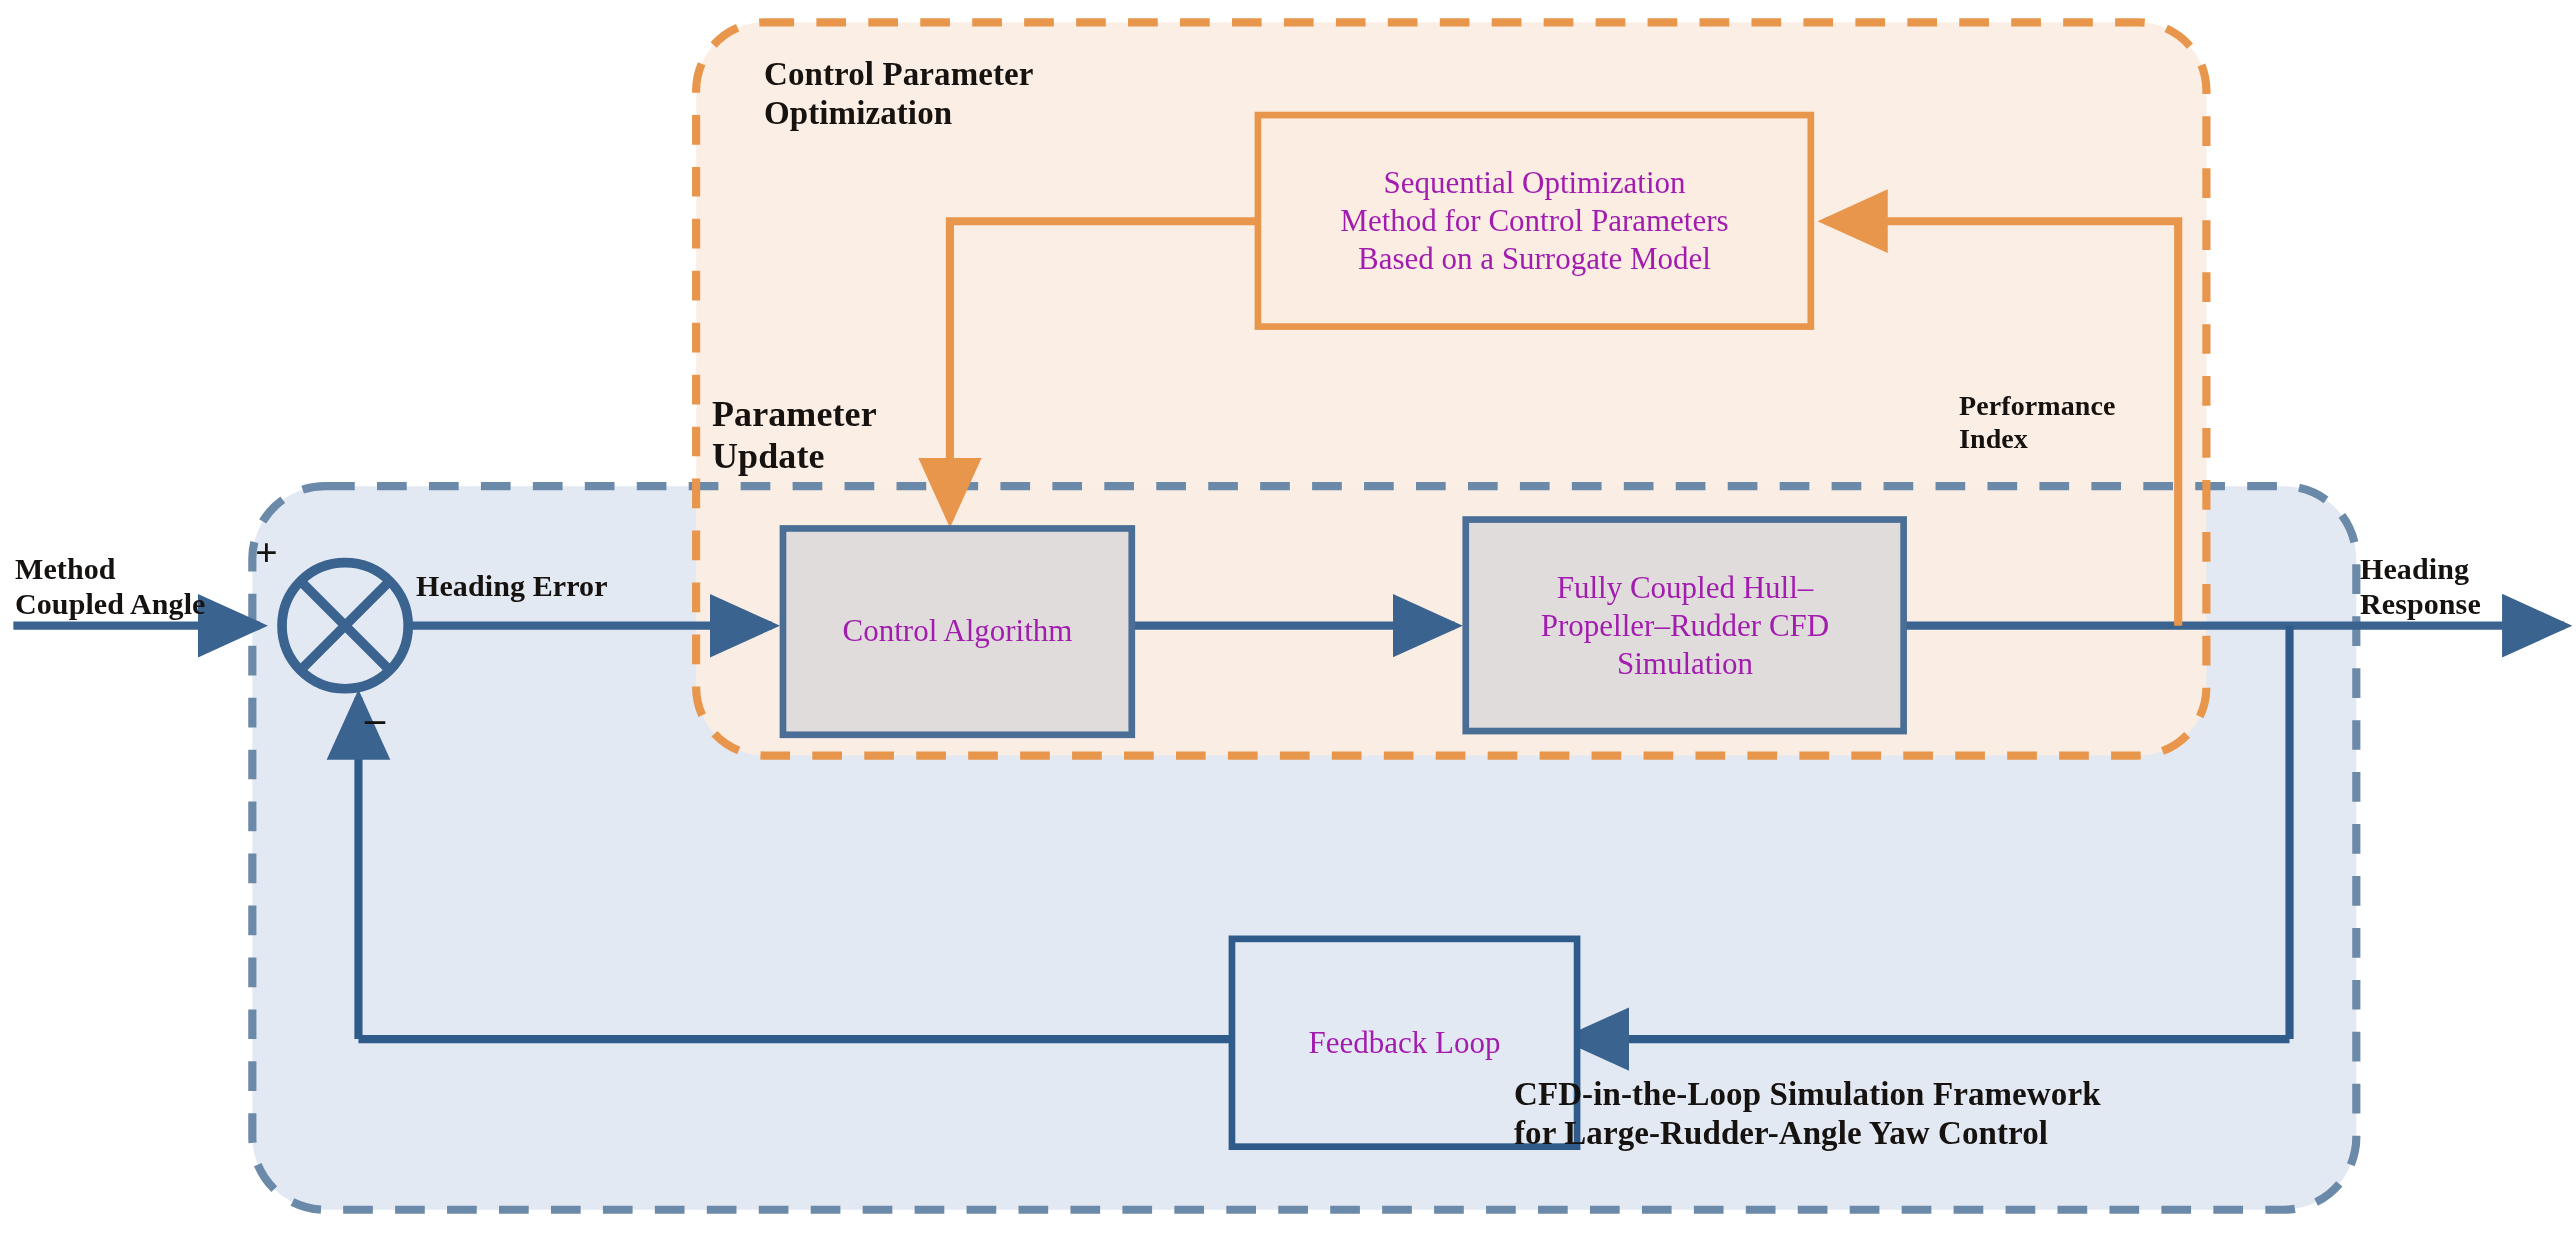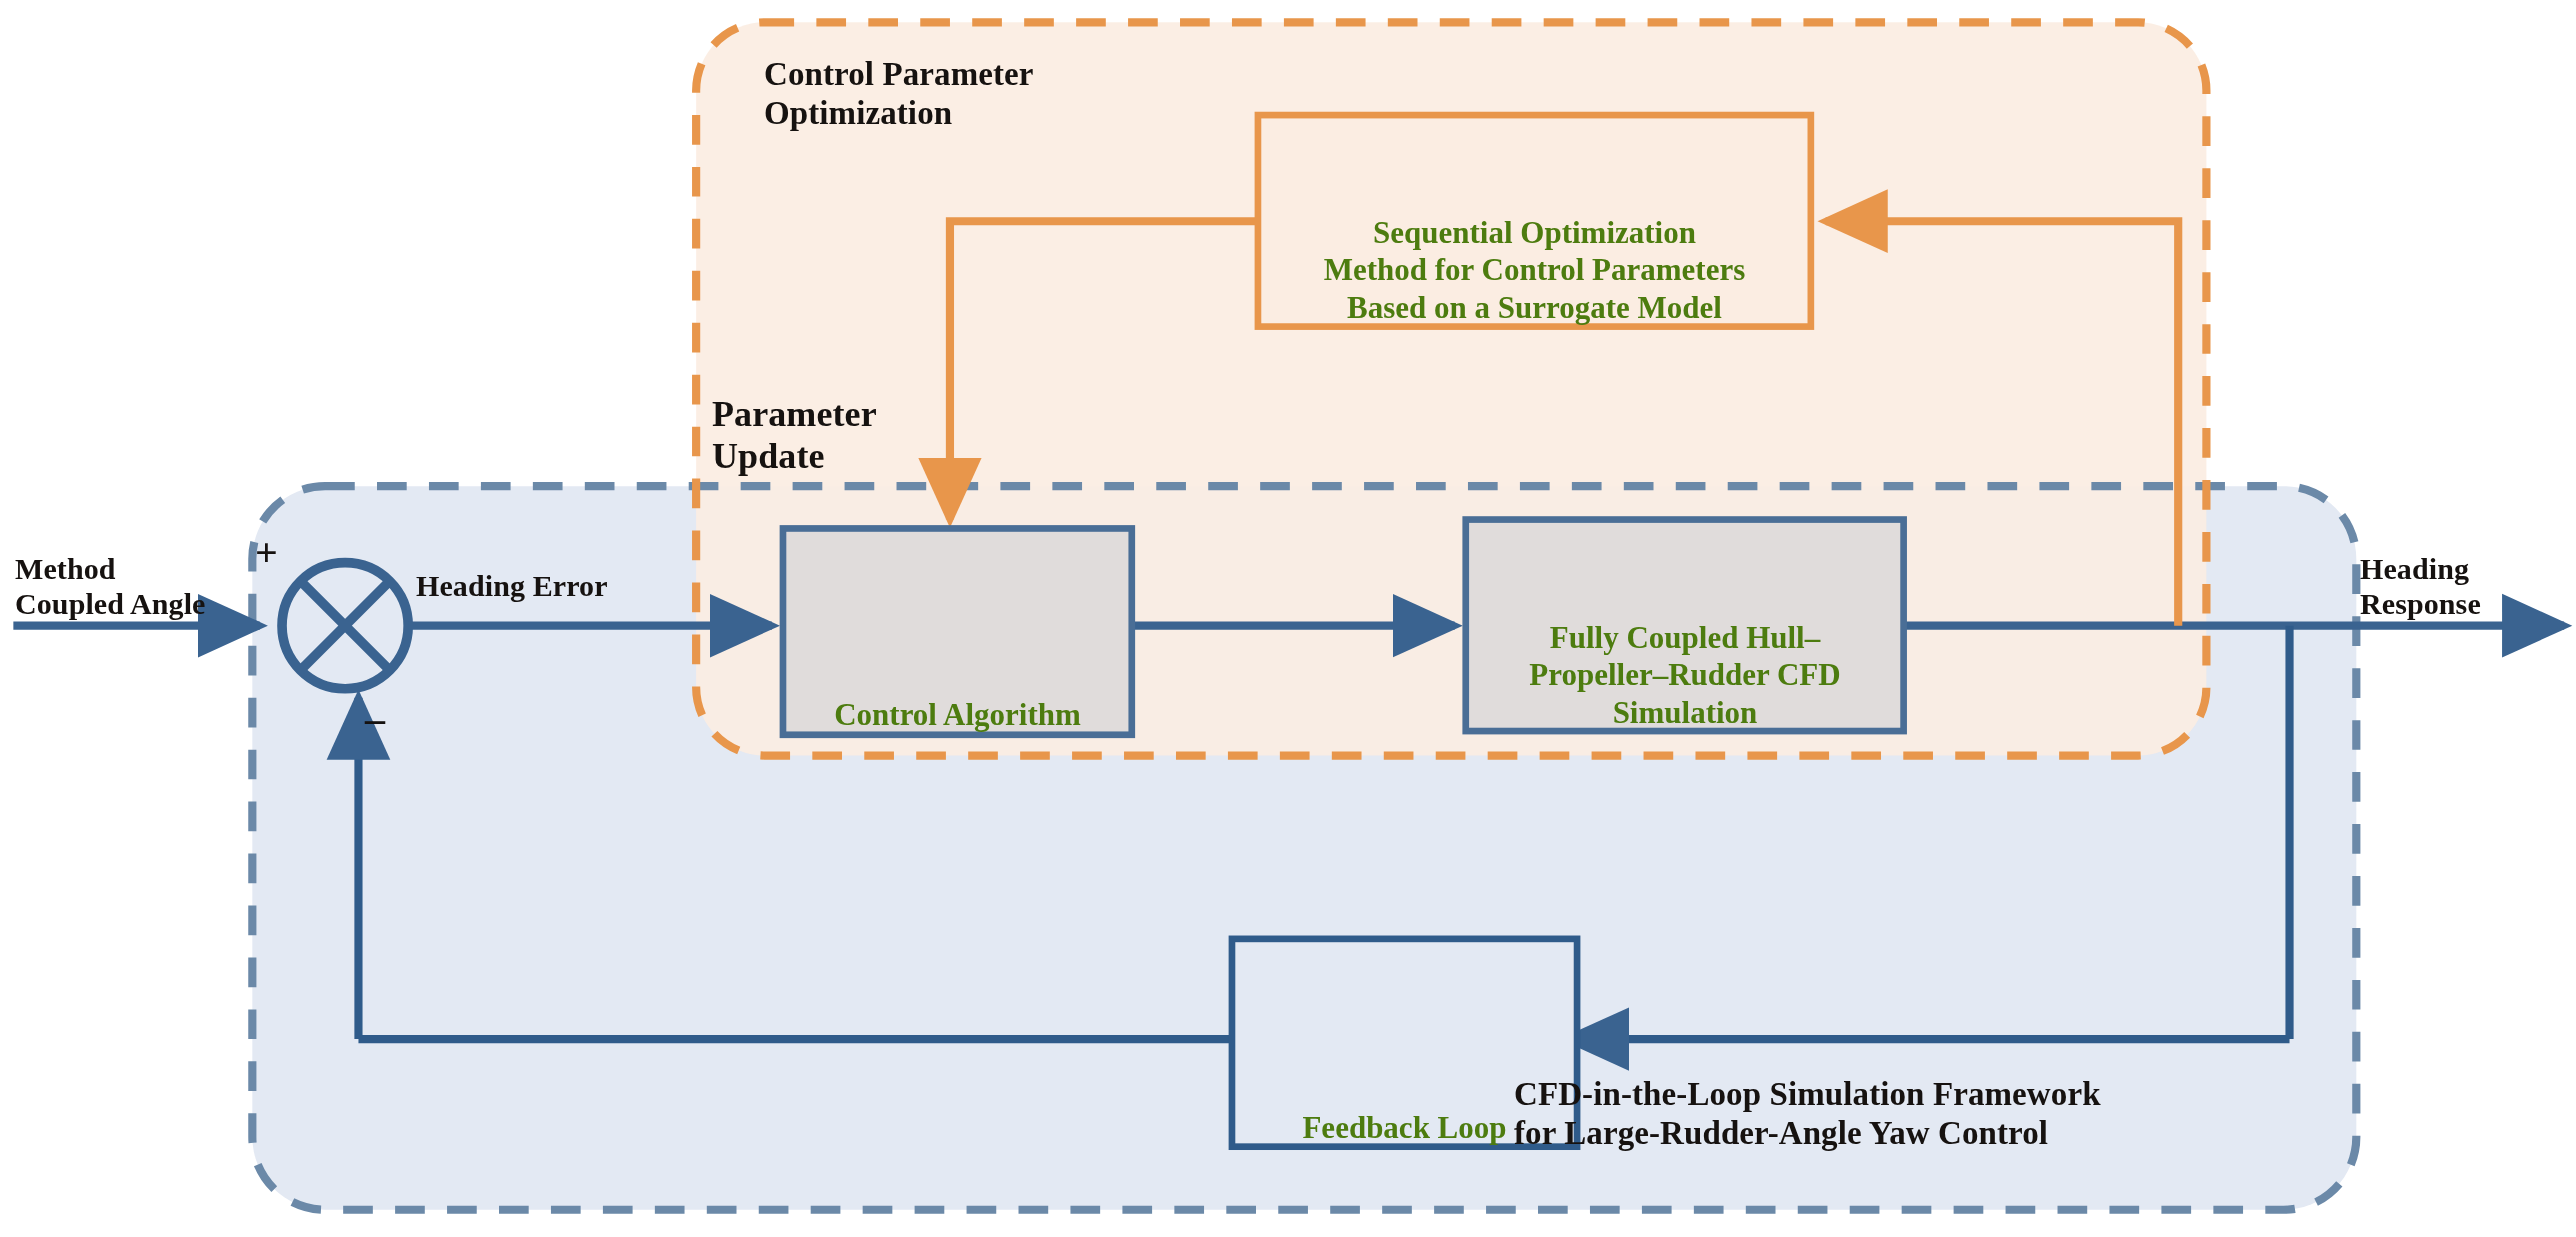--- a/index.html
+++ b/index.html
@@ -17,22 +17,22 @@
   .t-heading-err  {left:416px; top:568px;  width:312px; font-size:30px;}
   .t-plus         {left:255px; top:530px;  width:45px;  font-size:40px;}
   .t-minus        {left:365px; top:696px;  width:45px;  font-size:40px;}
   .t-response     {left:2360px;top:551px;  width:208px; font-size:30px;}
 
   .t-cpo          {left:764px;top:55px;   width:460px; font-size:33px;}
   .t-param-update {left:712px; top:393px;  width:245px; font-size:36px;}
   .t-perf-index   {left:1959px;top:390px;  width:275px; font-size:28px;}
   .t-framework    {left:1514px;top:1075px; width:839px;font-size:33px;}
 
-  .boxtxt{position:absolute;display:flex;align-items:flex-end;justify-content:center;
-          font-weight:bold;color:#4d7c0f;text-align:center;line-height:1.22;}
+  .boxtxt{position:absolute;display:flex;align-items:center;justify-content:center;
+          font-weight:normal;color:#a21caf;text-align:center;line-height:1.22;}
   .t-surrogate {left:1258px;top:115px; width:553px; height:212px; font-size:31px;}
   .t-ctrlalg   {left:783px;top:528px; width:349px; height:206px; font-size:31px;}
   .t-cfd       {left:1466px;top:520px; width:438px; height:212px; font-size:31px;}
   .t-feedback  {left:1232px;top:939px;width:345px; height:208px; font-size:31px;}
 </style>
 </head>
 <body>
 
 <div id="stage">
 
@@ -93,20 +93,24 @@
   <div class="lbl t-cpo">
     <div>Control Parameter</div>
     <div>Optimization</div>
   </div>
 
   <div class="lbl t-param-update">
     <div>Parameter</div>
     <div>Update</div>
   </div>
 
+  <div class="lbl t-perf-index">
+    <div>Performance</div>
+    <div>Index</div>
+  </div>
 
   <div class="lbl t-framework">
     <div>CFD-in-the-Loop Simulation Framework</div>
     <div>for Large-Rudder-Angle Yaw Control</div>
   </div>
 
   <div class="boxtxt t-surrogate">
     <div>
       <div>Sequential Optimization</div>
       <div>Method for Control Parameters</div>

